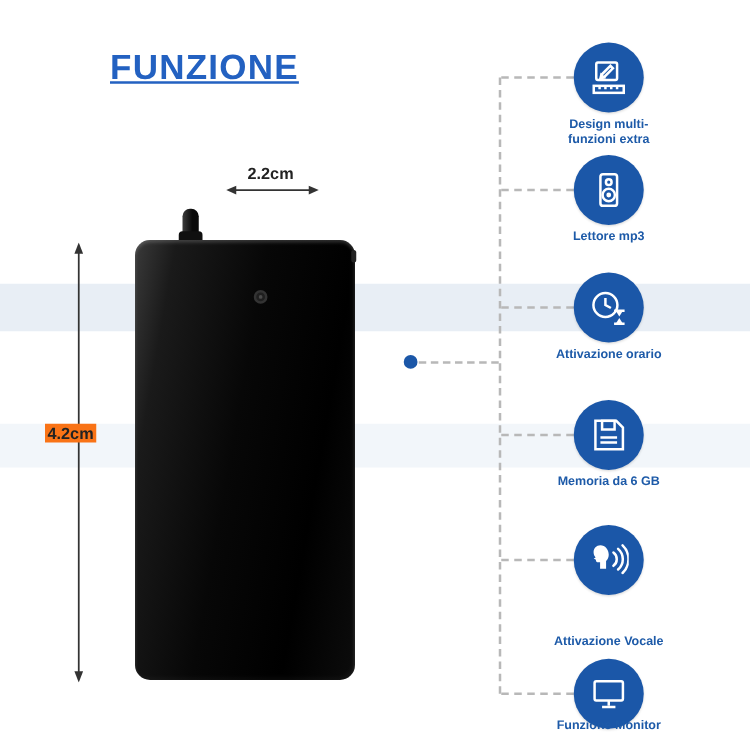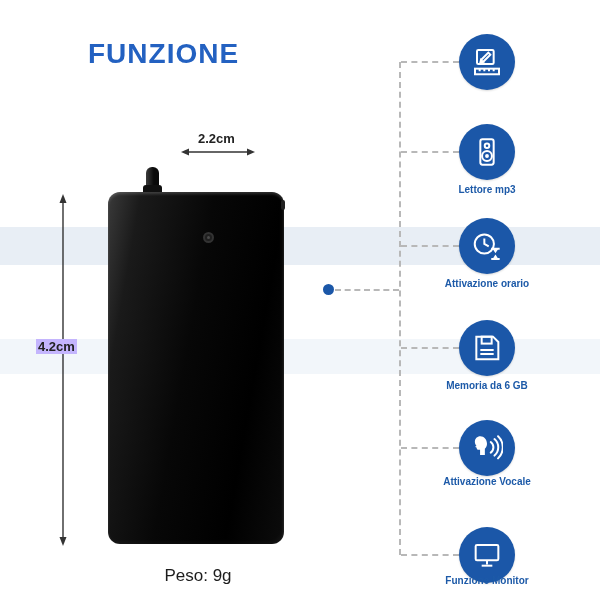--- a/index.html
+++ b/index.html
@@ -6,21 +6,21 @@
   .canvas{
     position:relative;width:600px;height:600px;background:#ffffff;
     overflow:hidden;font-family:"Liberation Sans",sans-serif;
   }
   .band{position:absolute;left:0;width:600px;z-index:0;}
   .band1{top:227px;height:38px;background:#e8eef5;}
   .band2{top:339px;height:35px;background:#f2f6fa;}
 
   .title{
     position:absolute;left:88px;top:38px;margin:0;
-    font-size:28px;font-weight:800;letter-spacing:1px;color:#2361c1;z-index:3;
+    font-size:28px;font-weight:800;letter-spacing:1px;color:#2361c1;z-index:3;text-decoration:underline;
   }
 
   
   .device-body{
     position:absolute;left:108px;top:192px;width:176px;height:352px;z-index:2;
     border-radius:12px;
     background:linear-gradient(100deg,#3a3a3a 0%,#1a1a1a 14%,#070707 45%,#000 75%,#0c0c0c 100%);
     box-shadow:inset 0 2px 3px rgba(255,255,255,.18), inset -2px -2px 4px rgba(255,255,255,.04);
   }
   .device-knob{
@@ -39,21 +39,21 @@
   .device-mic::after{
     content:"";position:absolute;left:2px;top:2px;width:3px;height:3px;border-radius:50%;background:#4a4a4a;
   }
   .device-notch{
     position:absolute;left:281px;top:200px;width:4px;height:10px;z-index:3;
     background:#222;border-radius:2px;
   }
 
   
   .dim-label{
-    position:absolute;color:#222;font-size:13px;font-weight:600;z-index:4;background:#c4b5fd;padding:0 2px;
+    position:absolute;color:#222;font-size:13px;font-weight:600;z-index:4;background:#f97316;padding:0 2px;
   }
   .dim-w-label{left:196px;top:131px;width:48px;background:transparent;}
   .dim-h-label{left:36px;top:339px;}
   .dim-svg{position:absolute;z-index:3;}
   .dim-w-svg{left:180px;top:146px;}
   .dim-h-svg{left:56px;top:194px;}
 
   .weight-label{
     position:absolute;left:130px;top:566px;width:136px;text-align:center;
     font-size:17px;color:#1c1c1c;z-index:3;
@@ -112,41 +112,41 @@
     <path d="M75 6 L67 2.5 L67 9.5 Z" fill="#333"></path>
   </svg>
 
   <svg class="dim-svg dim-h-svg" width="14" height="352" viewBox="0 0 14 352">
     <line x1="7" y1="4" x2="7" y2="348" stroke="#333" stroke-width="1.4"></line>
     <path d="M7 0 L3.5 9 L10.5 9 Z" fill="#333"></path>
     <path d="M7 352 L3.5 343 L10.5 343 Z" fill="#333"></path>
   </svg>
   <div class="dim-label dim-h-label">4.2cm</div>
 
-  <div class="weight-label">Peso: 9g</div>
 
   <div class="vline"></div>
   <div class="branch" style="top:61px"></div>
   <div class="branch" style="top:151px"></div>
   <div class="branch" style="top:245px"></div>
   <div class="branch" style="top:347px"></div>
   <div class="branch" style="top:447px"></div>
   <div class="branch" style="top:554px"></div>
   <div class="left-dash"></div>
   <div class="left-dot"></div>
 
   <div class="feature-circle" style="top:34px">
     <svg viewBox="0 0 24 24" fill="none" stroke="#fff" stroke-width="1.5">
       <rect x="4.5" y="3" width="12.5" height="10.5" rx="1"></rect>
       <path d="M7.5 10.5 L13 5 L14.5 6.5 L9 12"></path>
       <path d="M7.5 10.5 L7 12.5 L9 12 Z" fill="#fff"></path>
       <rect x="3" y="17" width="18" height="4.2"></rect>
       <path d="M6.5 17 v2 M10 17 v2 M13.5 17 v2 M17 17 v2"></path>
     </svg>
   </div>
+  <div class="feature-label" style="top:94px">Design multi-funzioni extra</div>
 
   <div class="feature-circle" style="top:124px">
     <svg viewBox="0 0 24 24" fill="none" stroke="#fff" stroke-width="1.5">
       <rect x="7" y="2.5" width="10" height="19" rx="1.6"></rect>
       <circle cx="12" cy="7.3" r="1.7"></circle>
       <circle cx="12" cy="15" r="3.7"></circle>
       <circle cx="12" cy="15" r="0.7" fill="#fff"></circle>
     </svg>
   </div>
   <div class="feature-label" style="top:184px">Lettore mp3</div>
@@ -172,21 +172,21 @@
   <div class="feature-label" style="top:380px">Memoria da 6 GB</div>
 
   <div class="feature-circle" style="top:420px">
     <svg viewBox="0 0 24 24" fill="none" stroke="#fff" stroke-width="1.5">
       <path d="M7 3.2 c-2.4 0 -4.1 1.8 -4.1 4.2 c0 1.3 .5 2.3 1.2 3.1 l-1.1 .6 l1.3 .7 c-.1 1 .4 1.6 1.5 1.6 h1 v3.8 h3.6 v-4.6 c1 -.9 1.6 -2.2 1.6 -3.7 c0 -3.2 -2.2 -5.7 -5 -5.7 Z" fill="#fff" stroke="none"></path>
       <path d="M14.8 7.5 a5 5 0 0 1 0 8" stroke-linecap="round"></path>
       <path d="M17.6 5.3 a8.2 8.2 0 0 1 0 12.4" stroke-linecap="round"></path>
       <path d="M20.3 3.2 a11.5 11.5 0 0 1 0 16.6" stroke-linecap="round"></path>
     </svg>
   </div>
-  <div class="feature-label" style="top:476px">Attivazione Vocale</div>
+  <div class="feature-label" style="top:508px">Attivazione Vocale</div>
 
   <div class="feature-circle" style="top:527px">
     <svg viewBox="0 0 24 24" fill="none" stroke="#fff" stroke-width="1.5">
       <rect x="3.5" y="4.5" width="17" height="11.5" rx="1"></rect>
       <path d="M12 16 v3.2"></path>
       <path d="M8 20 h8"></path>
     </svg>
   </div>
   <div class="feature-label" style="top:575px">Funzione Monitor</div>
 

